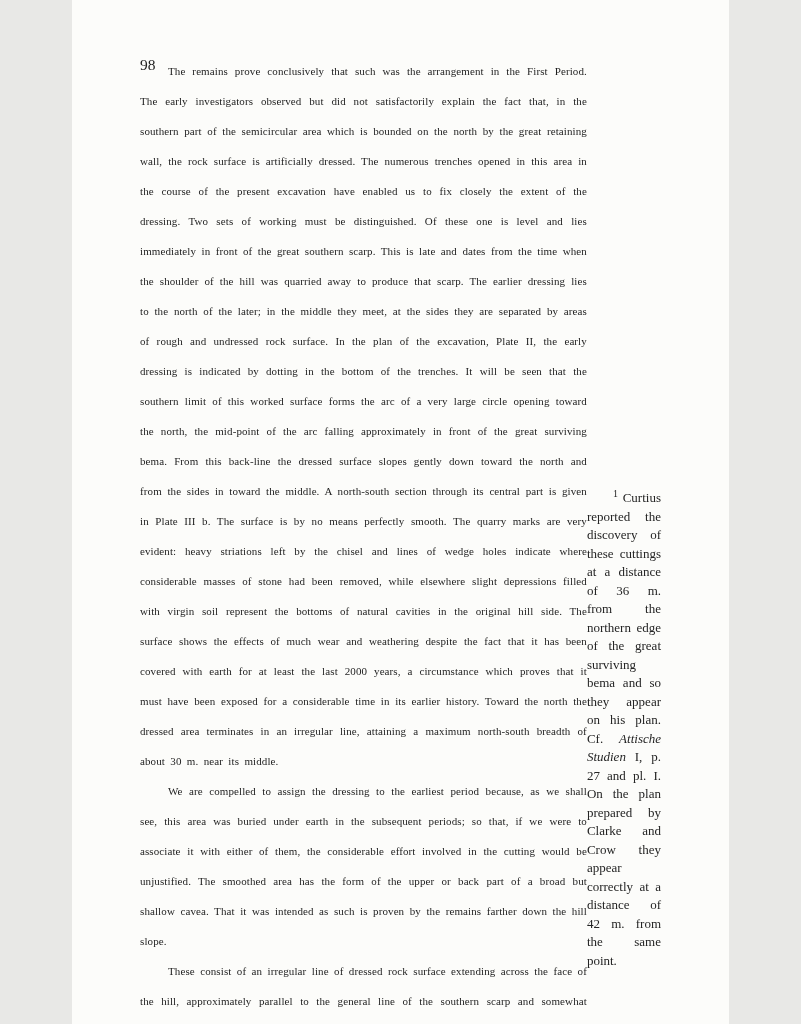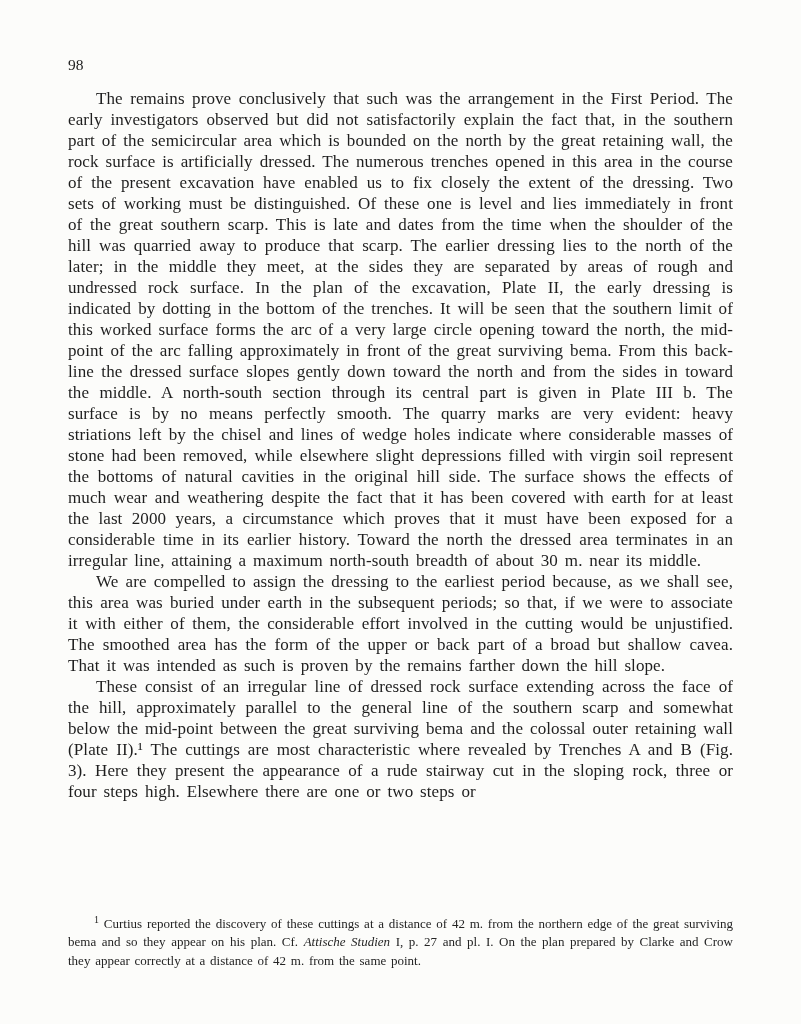--- a/index.html
+++ b/index.html
@@ -2,52 +2,52 @@
 <html><head>
 <meta charset="utf-8">
 <style>
   html, body {
     margin: 0;
     padding: 0;
     background: #e8e8e6;
   }
   .page {
     position: relative;
-    width: 801px;
+    width: 657px;
     height: 1024px;
     margin: 0 auto;
     background: #fcfcfa;
     color: #1e1e1e;
     font-family: "Liberation Serif", "DejaVu Serif", serif;
     box-sizing: border-box;
     padding: 56px 68px 54px 68px;
     display: flex;
-    flex-direction: column;
+    flex-direction: row;
     overflow: hidden;
   }
   .page-header {
     position: relative;
     text-align: center;
     font-size: 15.5px;
     letter-spacing: 0.6px;
     margin-bottom: 32px;
     color: #222;
   }
   .page-number {
     position: absolute;
     left: 0;
     top: 0;
     letter-spacing: 0;
   }
   .running-head {
     display: inline-block;
   }
   .body-text {
-    font-size: 17px;
-    line-height: 21px;
+    font-size: 11px;
+    line-height: 30px;
     text-align: justify;
     word-spacing: 2.5px;
     letter-spacing: 0.1px;
   }
   .body-text p {
     margin: 0;
     text-indent: 28px;
   }
   .footnote-section {
     margin-top: auto;
@@ -80,17 +80,17 @@
   </header>
 
   <main class="body-text">
     <p>The remains prove conclusively that such was the arrangement in the First Period. The early investigators observed but did not satisfactorily explain the fact that, in the southern part of the semicircular area which is bounded on the north by the great retaining wall, the rock surface is artificially dressed. The numerous trenches opened in this area in the course of the present excavation have enabled us to fix closely the extent of the dressing. Two sets of working must be distinguished. Of these one is level and lies immediately in front of the great southern scarp. This is late and dates from the time when the shoulder of the hill was quarried away to produce that scarp. The earlier dressing lies to the north of the later; in the middle they meet, at the sides they are separated by areas of rough and undressed rock surface. In the plan of the excavation, Plate II, the early dressing is indicated by dotting in the bottom of the trenches. It will be seen that the southern limit of this worked surface forms the arc of a very large circle opening toward the north, the mid-point of the arc falling approximately in front of the great surviving bema. From this back-line the dressed surface slopes gently down toward the north and from the sides in toward the middle. A north-south section through its central part is given in Plate III b. The surface is by no means perfectly smooth. The quarry marks are very evident: heavy striations left by the chisel and lines of wedge holes indicate where considerable masses of stone had been removed, while elsewhere slight depressions filled with virgin soil represent the bottoms of natural cavities in the original hill side. The surface shows the effects of much wear and weathering despite the fact that it has been covered with earth for at least the last 2000 years, a circumstance which proves that it must have been exposed for a considerable time in its earlier history. Toward the north the dressed area terminates in an irregular line, attaining a maximum north-south breadth of about 30 m. near its middle.</p>
     <p>We are compelled to assign the dressing to the earliest period because, as we shall see, this area was buried under earth in the subsequent periods; so that, if we were to associate it with either of them, the considerable effort involved in the cutting would be unjustified. The smoothed area has the form of the upper or back part of a broad but shallow cavea. That it was intended as such is proven by the remains farther down the hill slope.</p>
     <p>These consist of an irregular line of dressed rock surface extending across the face of the hill, approximately parallel to the general line of the southern scarp and somewhat below the mid-point between the great surviving bema and the colossal outer retaining wall (Plate II).¹ The cuttings are most characteristic where revealed by Trenches A and B (Fig. 3). Here they present the appearance of a rude stairway cut in the sloping rock, three or four steps high. Elsewhere there are one or two steps or</p>
   </main>
 
   <footer class="footnote-section">
     <p class="footnote">
-      <span class="footnote-marker">1</span><span> Curtius reported the discovery of these cuttings at a distance of 42 m. from the northern edge of the great surviving bema and so they appear on his plan. Cf. </span><em>Attische Studien</em><span> I, p. 27 and pl. I. On the plan prepared by Clarke and Crow they appear correctly at a distance of 42 m. from the same point.</span>
+      <span class="footnote-marker">1</span><span> Curtius reported the discovery of these cuttings at a distance of 36 m. from the northern edge of the great surviving bema and so they appear on his plan. Cf. </span><em>Attische Studien</em><span> I, p. 27 and pl. I. On the plan prepared by Clarke and Crow they appear correctly at a distance of 42 m. from the same point.</span>
     </p>
   </footer>
 
 </div>
 
 </body></html>

